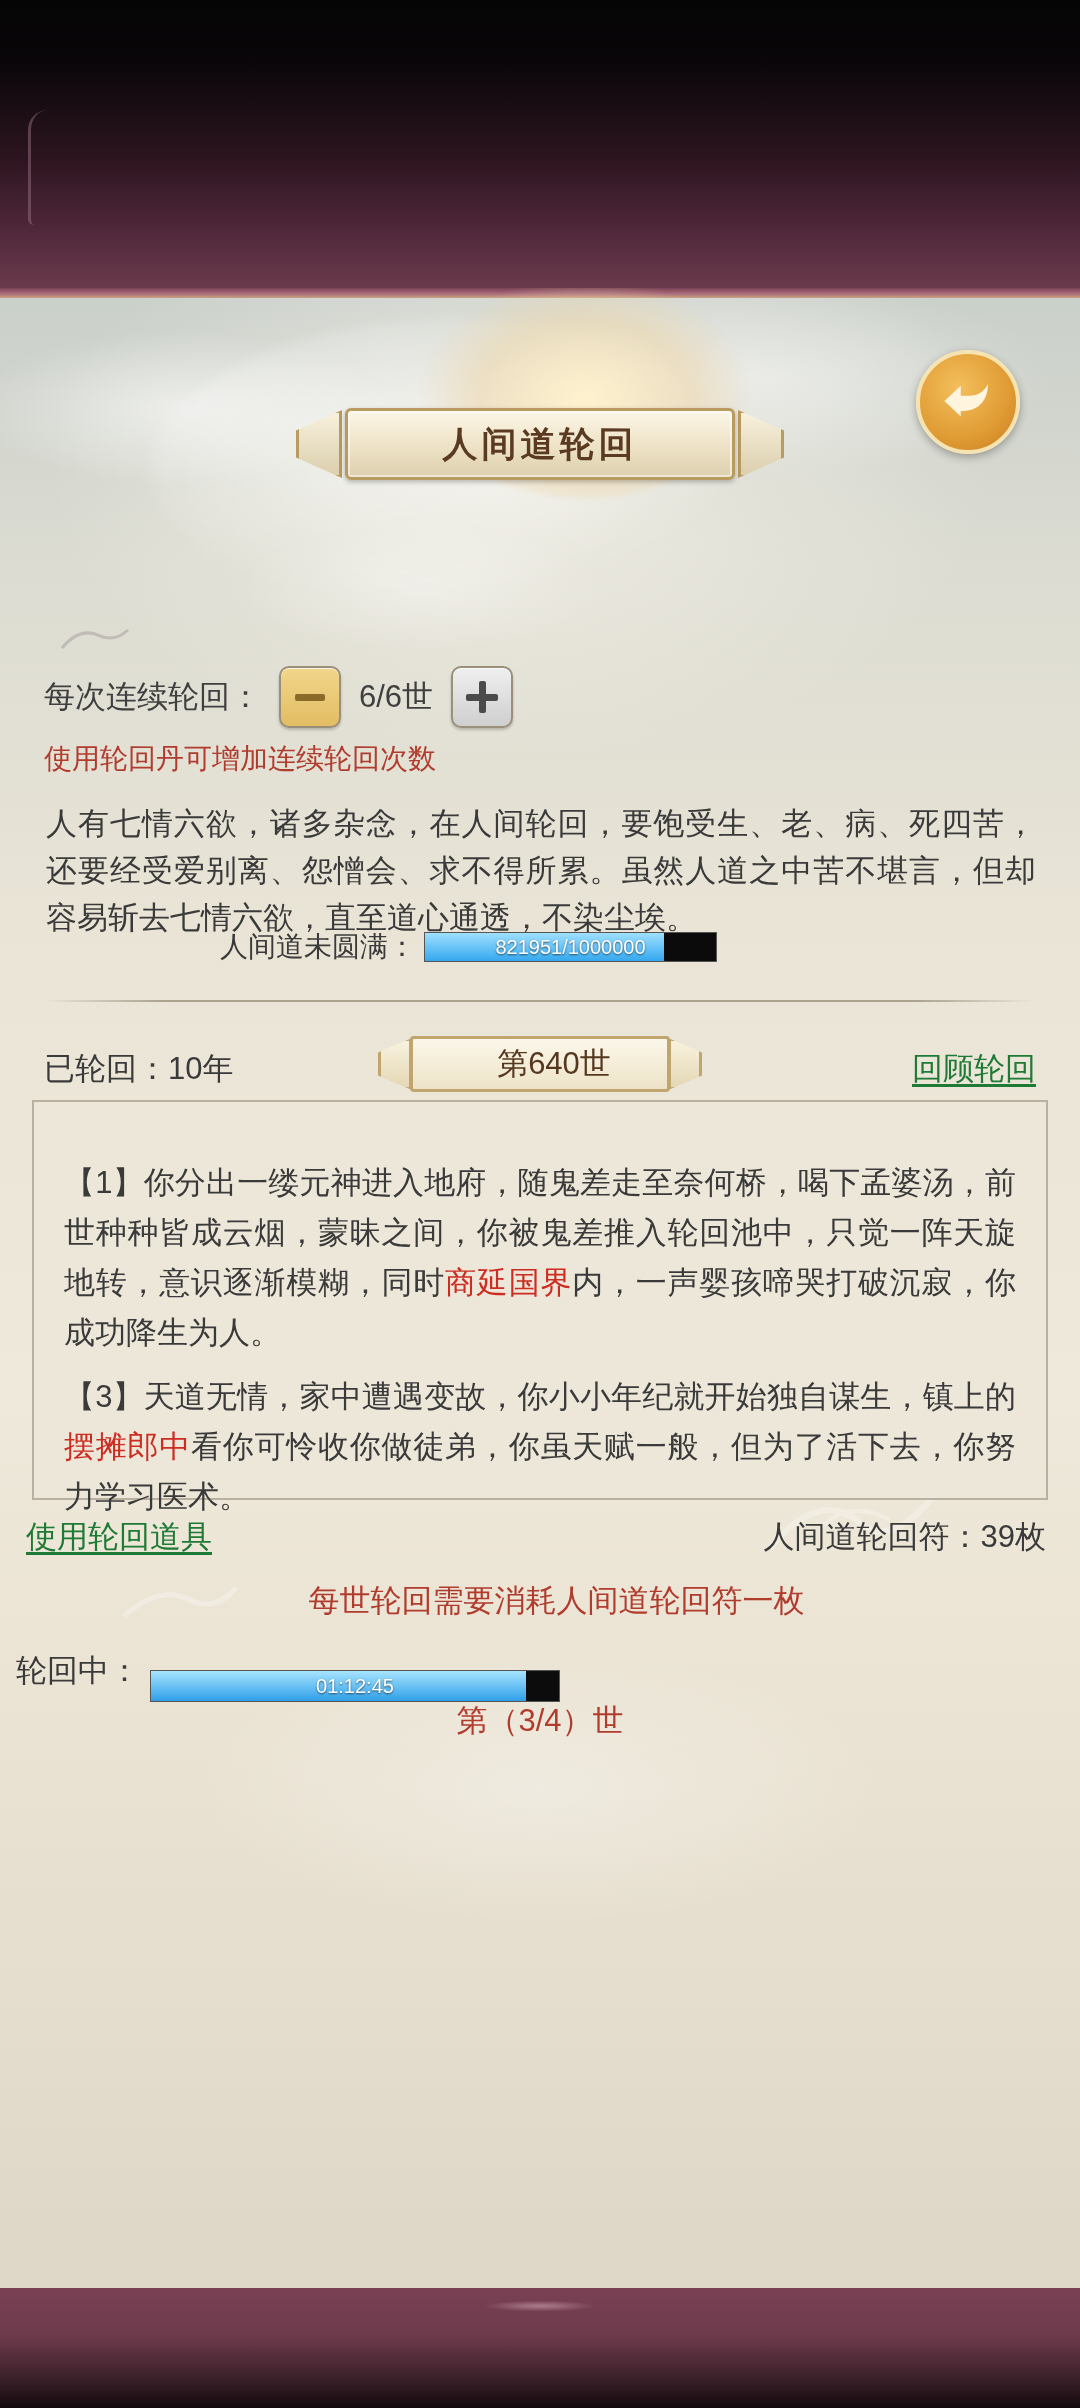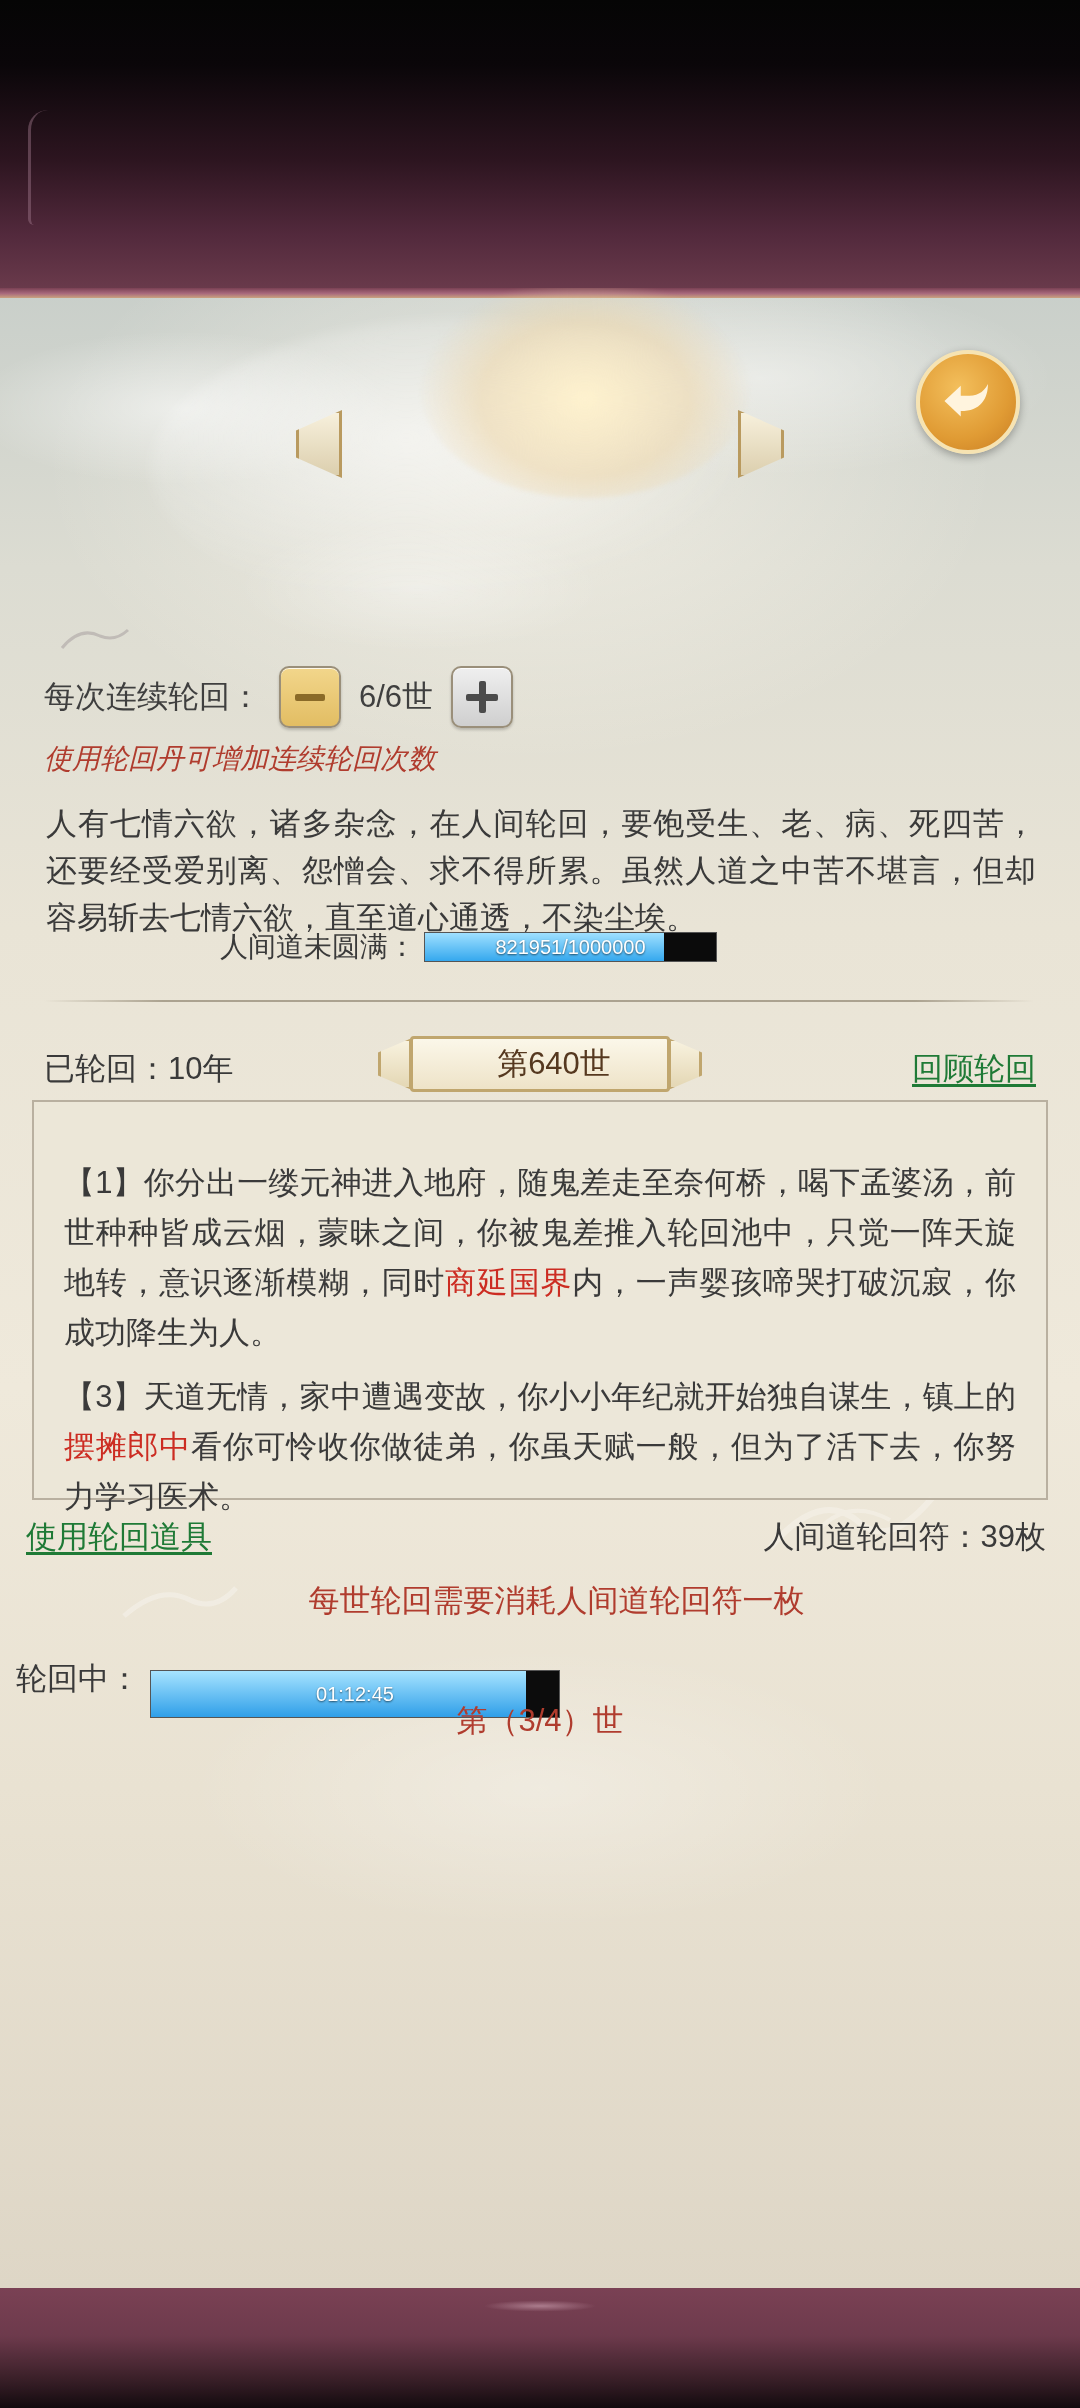--- a/index.html
+++ b/index.html
@@ -110,21 +110,21 @@
   }
   .stepper.minus{ background: linear-gradient(180deg,#f2d68b,#e2bd63); }
   .stepper.minus .bar{ width:30px; height:7px; background:#8a6a28; border-radius:2px; }
   .stepper.plus{ background: linear-gradient(180deg,#efefef,#cfcfcf); position:relative; }
   .stepper.plus .bar{ position:absolute; width:32px; height:7px; background:#4b4b4b; border-radius:2px;}
   .stepper.plus .bar.v{ width:7px; height:32px; }
   .count-val{ font-size:31px; color:#3f3f3f; }
 
   .hint-red{
     position:absolute; left:44px; top:452px;
-    font-size:28px; color:#b03c2e;font-style:italic;
+    font-size:28px; color:#b03c2e;
   }
 
   
   .desc{
     position:absolute; left:46px; top:512px; width: 990px;
     font-size:31px; line-height:47px; color:#3a3a3a; text-align:justify;
   }
 
   
   .realm-row{
@@ -197,21 +197,21 @@
     font-size:31px; color:#b03c2e;padding-left:33px;
   }
 
   
   .timer-row{
     position:absolute; left:16px; top:1352px; width:1080px;
     display:flex; align-items:center; justify-content:flex-start; gap:10px;
   }
   .timer-row .lbl{ font-size:31px; color:#3a3a3a; }
   .timer-bar{
-    position:relative; width: 410px; height: 48px;
+    position:relative; width: 410px; height: 32px;
     background:#0c0c0c; border:1px solid #555; overflow:hidden;margin-top:30px;
   }
   .timer-bar .fill{
     position:absolute; left:0; top:0; bottom:0;
     background: linear-gradient(180deg,#a7e4ff,#2f9fe8);
   }
   .timer-bar .val{
     position:absolute; inset:0; display:flex; align-items:center; justify-content:center;
     font-size:20px; color:#fff; text-shadow:0 1px 2px rgba(0,0,0,0.6);
   }
@@ -255,20 +255,23 @@
     <svg class="crane" style="left:760px; top:1180px; width:180px; height:110px; opacity:0.28;" viewBox="0 0 180 110">
       <path d="M10 80 Q60 20 100 55 Q130 80 172 30" stroke="#ffffff" stroke-width="6" fill="none"></path>
       <path d="M60 60 Q90 30 130 52" stroke="#ffffff" stroke-width="4" fill="none"></path>
     </svg>
     <svg class="crane" style="left:120px; top:1290px; width:120px; height:50px; opacity:0.3;" viewBox="0 0 120 50">
       <path d="M4 38 Q40 6 70 22 Q95 34 116 10" stroke="#ffffff" stroke-width="5" fill="none"></path>
     </svg>
 
     <div class="plaque-wing left"></div>
     <div class="plaque-wing right"></div>
+    <div class="title-plaque">
+      <span class="txt">人间道轮回</span>
+    </div>
 
     <div class="back-btn">
       <svg viewBox="0 0 64 64">
         <path d="M40 14 C18 14 10 28 10 44 C16 32 26 30 40 31 L40 42 L58 25 L40 8 Z" fill="#fff4de" transform="rotate(180 32 28)"></path>
       </svg>
     </div>
 
     <div class="row-count">
       <span class="lbl">每次连续轮回：</span>
       <div class="stepper minus">

